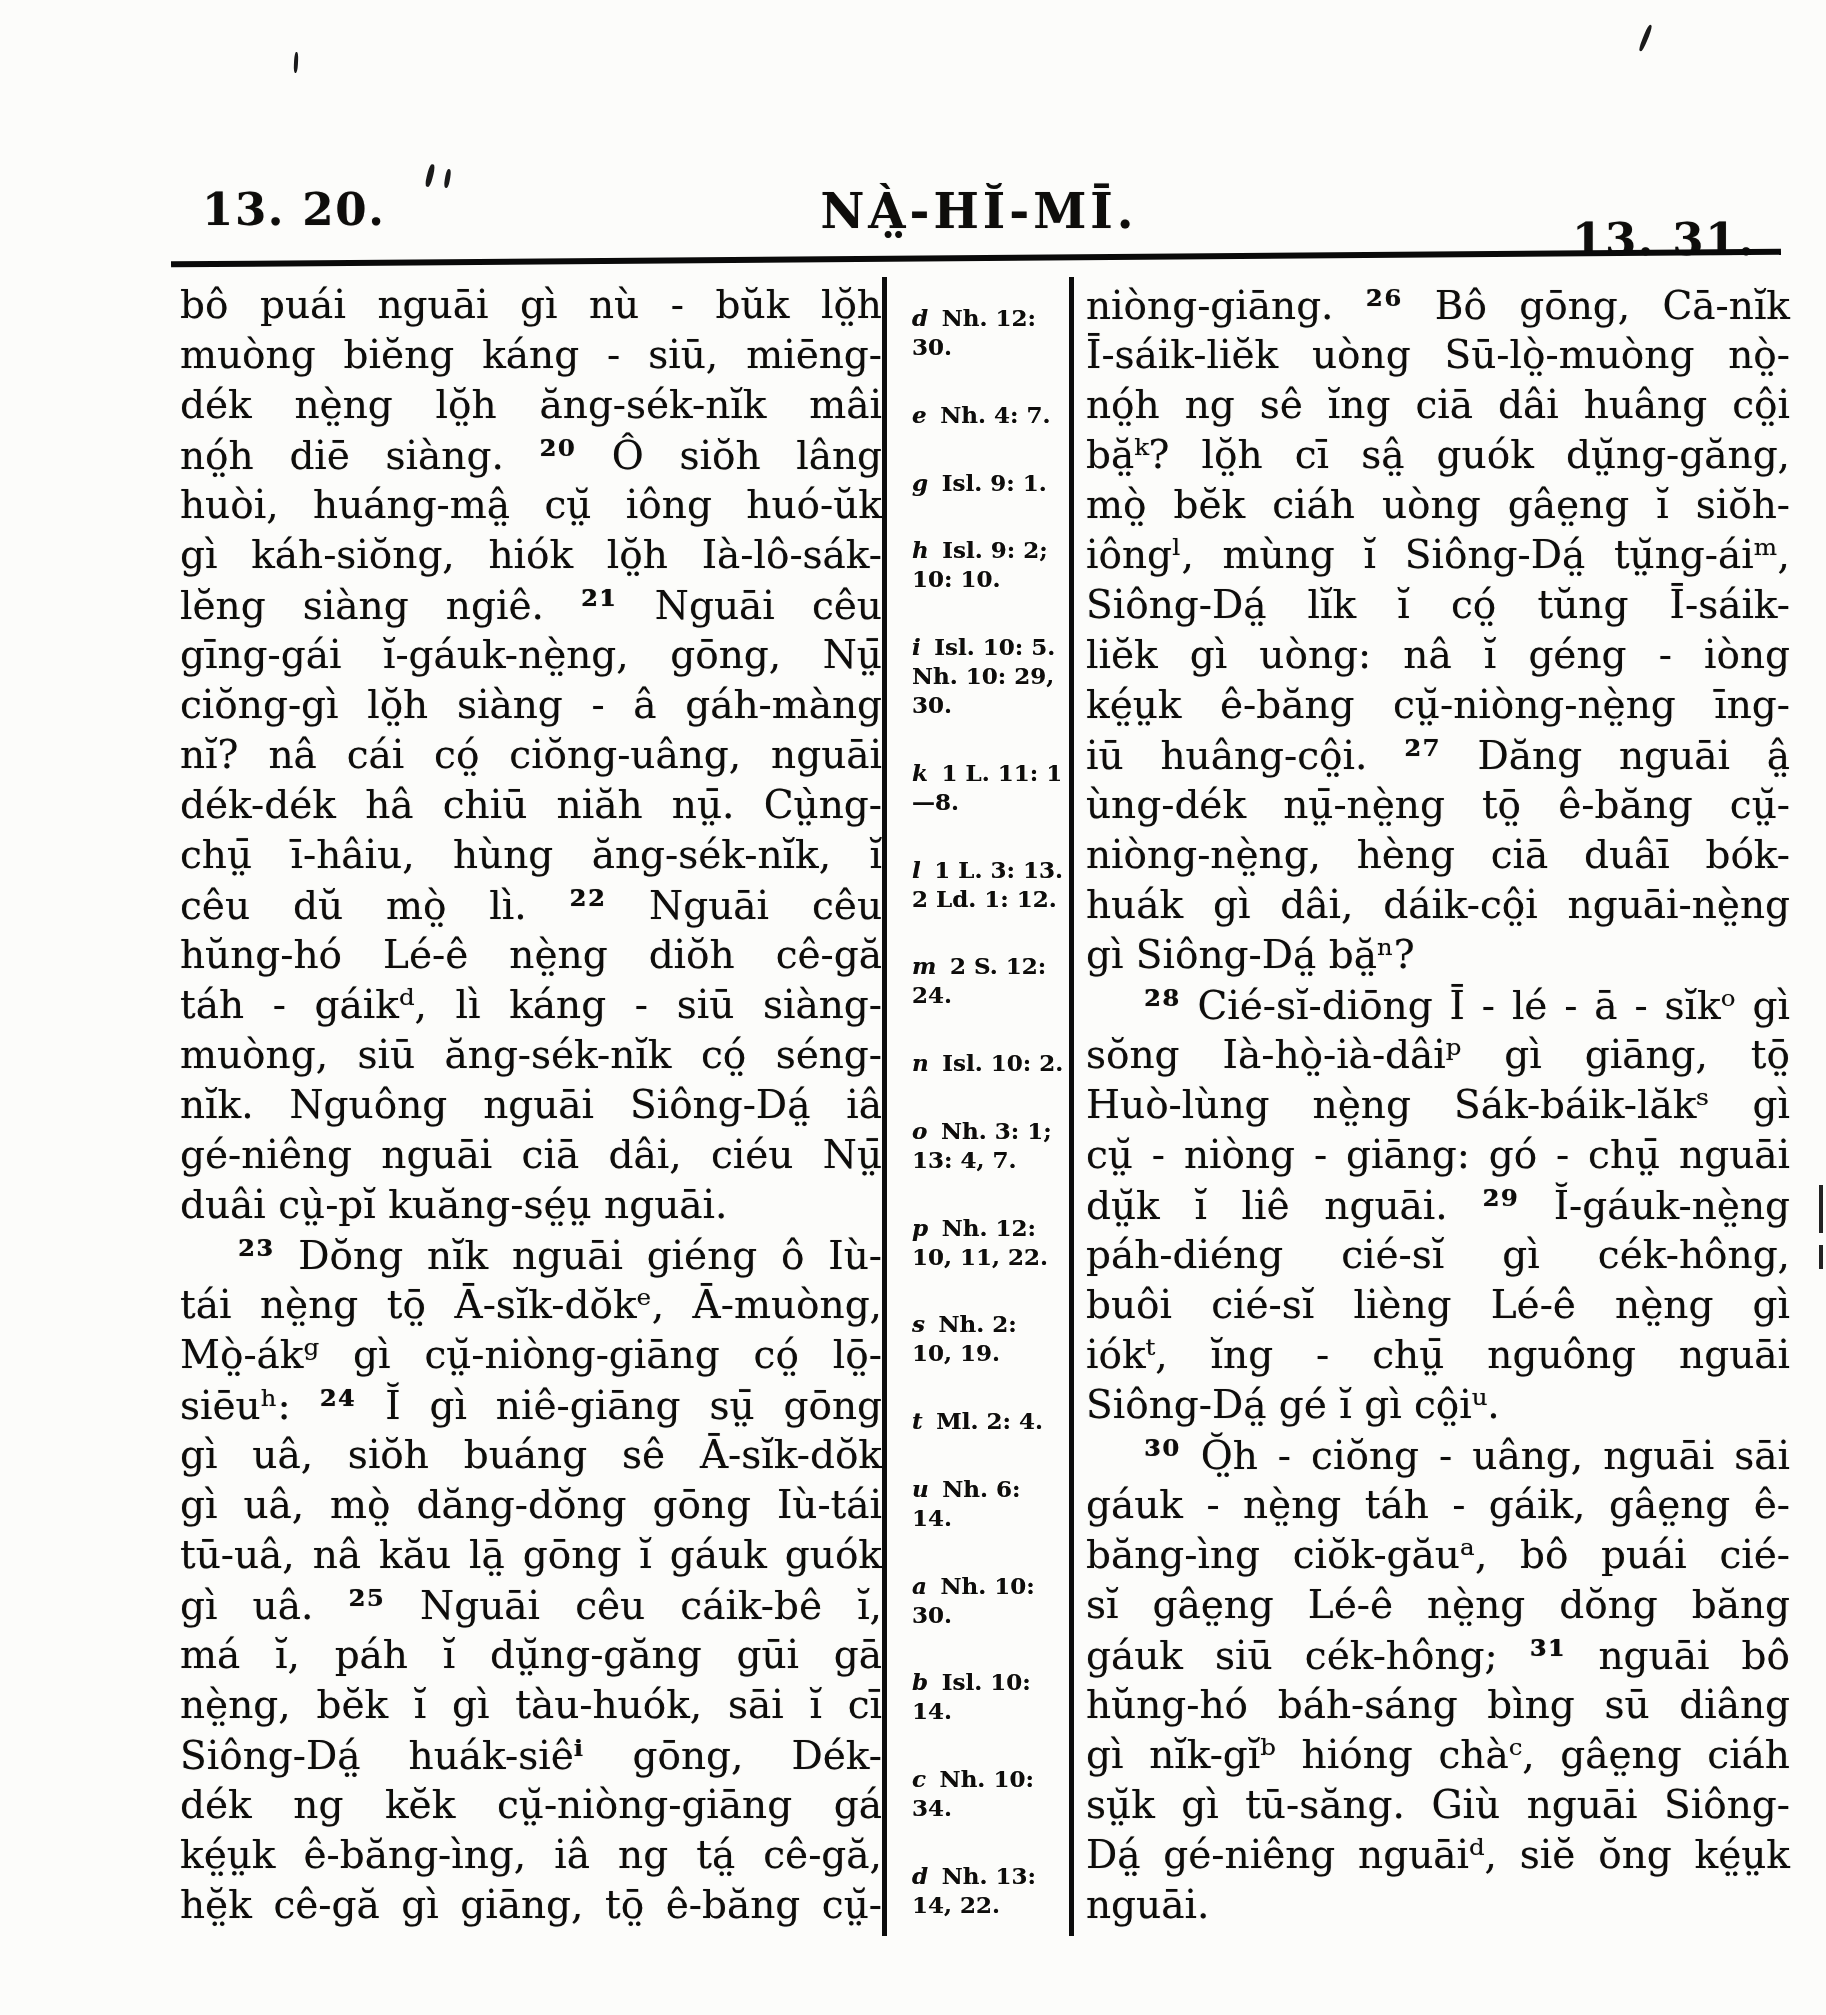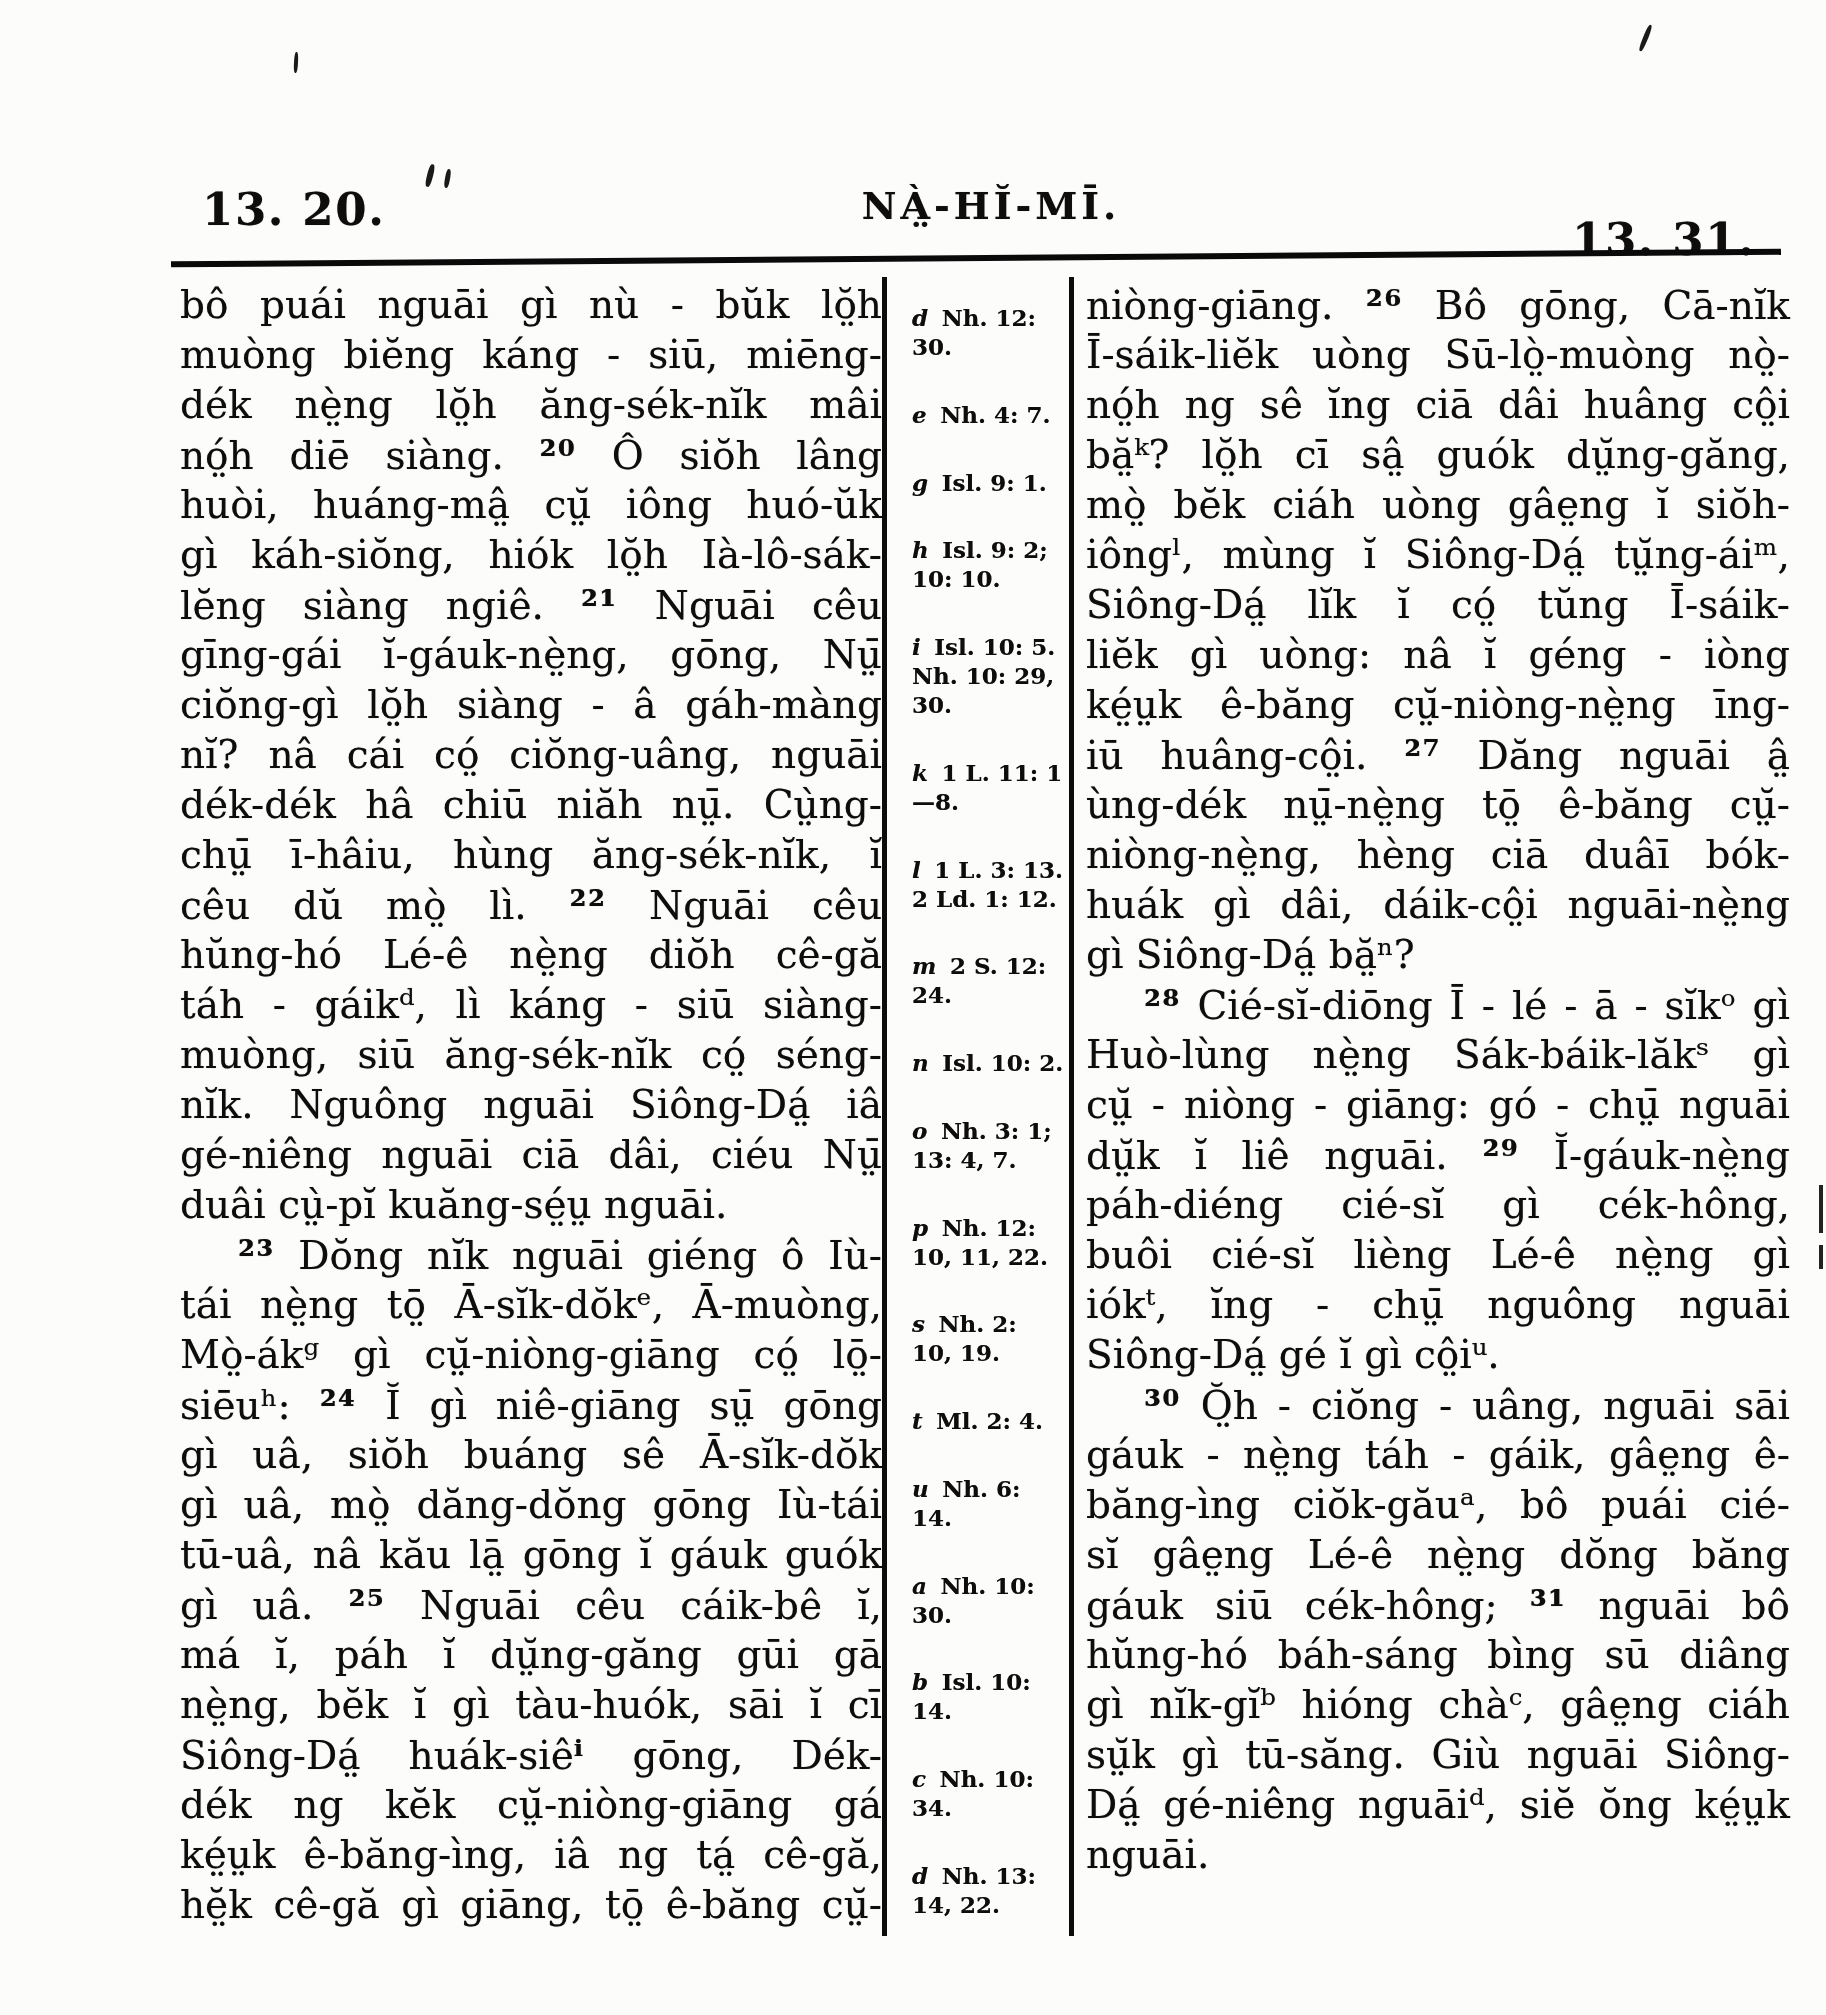--- a/index.html
+++ b/index.html
@@ -6,21 +6,21 @@
   body {
     width:1827px; height:2875px; position:relative;
     background:#fcfcfa; overflow:hidden;
     font-family:"DejaVu Serif","Liberation Serif",serif;
     color:#0e0d0b;
   }
   
   .hdr { position:absolute; top:183px; font-weight:bold; font-size:45px;
          letter-spacing:1.6px; text-shadow:0 0 0.8px rgba(10,10,10,.45);text-align:right; }
   .hdr-left  { left:202px; }
-  .hdr-title { left:979px; transform:translateX(-50%); font-size:38px; letter-spacing:4px;margin-left:12px; }
+  .hdr-title { left:979px; transform:translateX(-50%); font-size:48px; letter-spacing:4px; }
   .hdr-right { left:1572px;margin-top:30px; }
   .head-rule { position:absolute; left:171px; top:255px; width:1610px; height:6px;
                background:#0a0a0a; transform:rotate(-0.45deg); }
   
   .col { position:absolute; top:280px; }
   .col-left  { left:180px;  width:702px; }
   .col-right { left:1086px; width:704px; }
   .line {
     font-size:39px; line-height:50px; height:50px;
     text-align:justify; text-align-last:justify;
@@ -124,20 +124,21 @@
     <div class="line">iôngˡ, mùng ĭ Siông-Dá̤ tṳ̆ng-áiᵐ,</div>
     <div class="line">Siông-Dá̤ lĭk ĭ có̤ tŭng Ī-sáik-</div>
     <div class="line">liĕk gì uòng: nâ ĭ géng - iòng</div>
     <div class="line">ké̤ṳk ê-băng cṳ̆-niòng-nè̤ng īng-</div>
     <div class="line">iū huâng-cô̤i. <span class="vnum">²⁷</span> Dăng nguāi â̤</div>
     <div class="line">ùng-dék nṳ̄-nè̤ng tō̤ ê-băng cṳ̆-</div>
     <div class="line">niòng-nè̤ng, hèng ciā duâī bók-</div>
     <div class="line">huák gì dâi, dáik-cô̤i nguāi-nè̤ng</div>
     <div class="line end">gì Siông-Dá̤ bă̤ⁿ?</div>
     <div class="line indent"><span class="vnum">²⁸</span> Cié-sĭ-diōng Ī - lé - ā - sĭkᵒ gì</div>
+    <div class="line">sŏng Ià-hò̤-ià-dâiᵖ gì giāng, tō̤</div>
     <div class="line">Huò-lùng nè̤ng Sák-báik-lăkˢ gì</div>
     <div class="line">cṳ̆ - niòng - giāng: gó - chṳ̄ nguāi</div>
     <div class="line">dṳ̆k ĭ liê nguāi. <span class="vnum">²⁹</span> Ĭ-gáuk-nè̤ng</div>
     <div class="line">páh-diéng cié-sĭ gì cék-hông,</div>
     <div class="line">buôi cié-sĭ lièng Lé-ê nè̤ng gì</div>
     <div class="line">iókᵗ, ĭng - chṳ̄ nguông nguāi</div>
     <div class="line end">Siông-Dá̤ gé ĭ gì cô̤iᵘ.</div>
     <div class="line indent"><span class="vnum">³⁰</span> Ŏ̤h - ciŏng - uâng, nguāi sāi</div>
     <div class="line">gáuk - nè̤ng táh - gáik, gâe̤ng ê-</div>
     <div class="line">băng-ìng ciŏk-găuᵃ, bô puái cié-</div>

